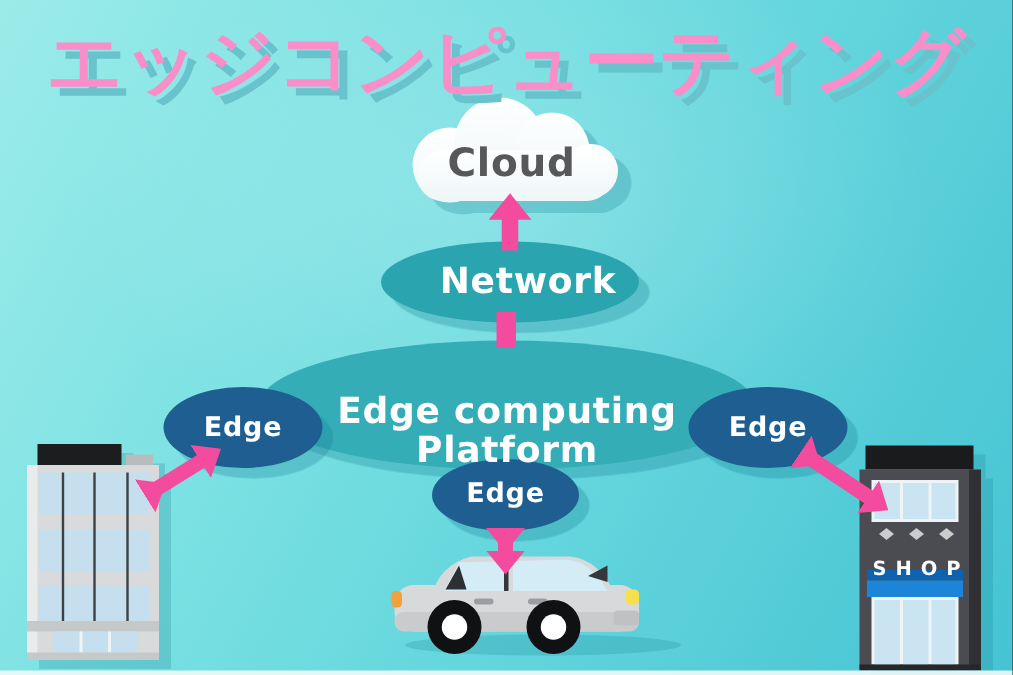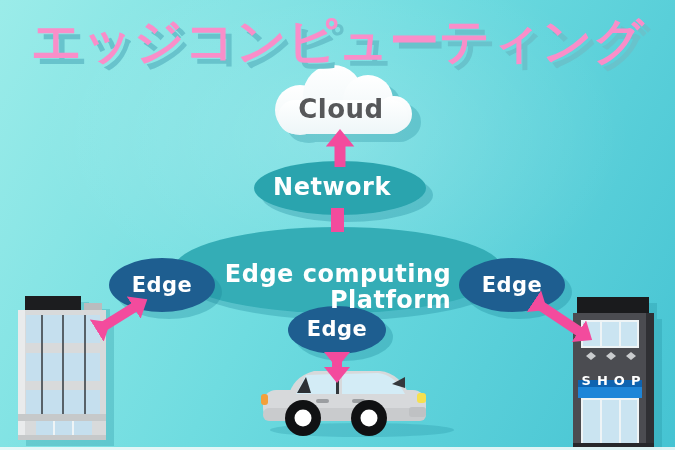--- a/index.html
+++ b/index.html
@@ -18,27 +18,27 @@
     text-align:center;
     font-size:50px;font-weight:800;letter-spacing:0px;
     color:#f98ec9;
     text-shadow:6px 6px 0 #68c3cc;
     white-space:nowrap;
     user-select:none;
   }
   .diagram-svg{position:absolute;left:0;top:0;}
   .node-label{
     position:absolute;transform:translate(-50%,-50%);
-    color:#ffffff;font-weight:800;text-align:right;white-space:nowrap;
+    color:#ffffff;font-weight:800;text-align:center;white-space:nowrap;
     user-select:none;
   }
   .cloud-label{color:#57585a;font-size:26px;letter-spacing:0.5px;}
   .network-label{font-size:24px;letter-spacing:0.5px;}
   .platform-label{font-size:24px;line-height:26px;letter-spacing:0.5px;}
-  .edge-label{font-size:21px;letter-spacing:0.5px;}
+  .edge-label{font-size:18px;letter-spacing:0.5px;}
   .shop-label{
     position:absolute;transform:translate(-50%,-50%);
     color:#ffffff;font-weight:700;font-size:13px;letter-spacing:6px;
     padding-left:6px; 
     user-select:none;
     margin-top:11px;
   }
   .edge-border-right{position:absolute;right:0;top:0;width:3px;height:450px;background:rgba(250,253,253,0.85);}
   .edge-border-bottom{position:absolute;left:0;bottom:0;width:675px;height:3px;background:rgba(240,249,250,0.9);}
   .sh-node{filter:drop-shadow(7px 7px 0 rgba(24,128,148,0.30));}
@@ -147,21 +147,21 @@
       <line x1="340" y1="167" x2="340" y2="141" stroke-width="11" marker-end="url(#ah)"></line>
       <line x1="101" y1="328" x2="138" y2="305" stroke-width="10" marker-start="url(#ah)" marker-end="url(#ah)"></line>
       <line x1="538" y1="304" x2="583" y2="334" stroke-width="10" marker-start="url(#ah)" marker-end="url(#ah)"></line>
       <line x1="337" y1="357" x2="337" y2="372" stroke-width="10" marker-start="url(#ah)" marker-end="url(#ah)"></line>
     </g>
   </svg>
 
   <div class="main-title">エッジコンピューティング</div>
 
   <div class="node-label cloud-label" style="left:341px;top:109px;">Cloud</div>
-  <div class="node-label network-label" style="left:332px;top:187px;">Network</div>
+  <div class="node-label network-label" style="left:352px;top:187px;">Network</div>
   <div class="node-label platform-label" style="left:338px;top:269px;margin-top:18px;">
     <div>Edge computing</div>
     <div>Platform</div>
   </div>
   <div class="node-label edge-label" style="left:162px;top:285px;">Edge</div>
   <div class="node-label edge-label" style="left:512px;top:285px;">Edge</div>
   <div class="node-label edge-label" style="left:337px;top:329px;">Edge</div>
 
   <div class="shop-label" style="left:611px;top:369px;">SHOP</div>
 

